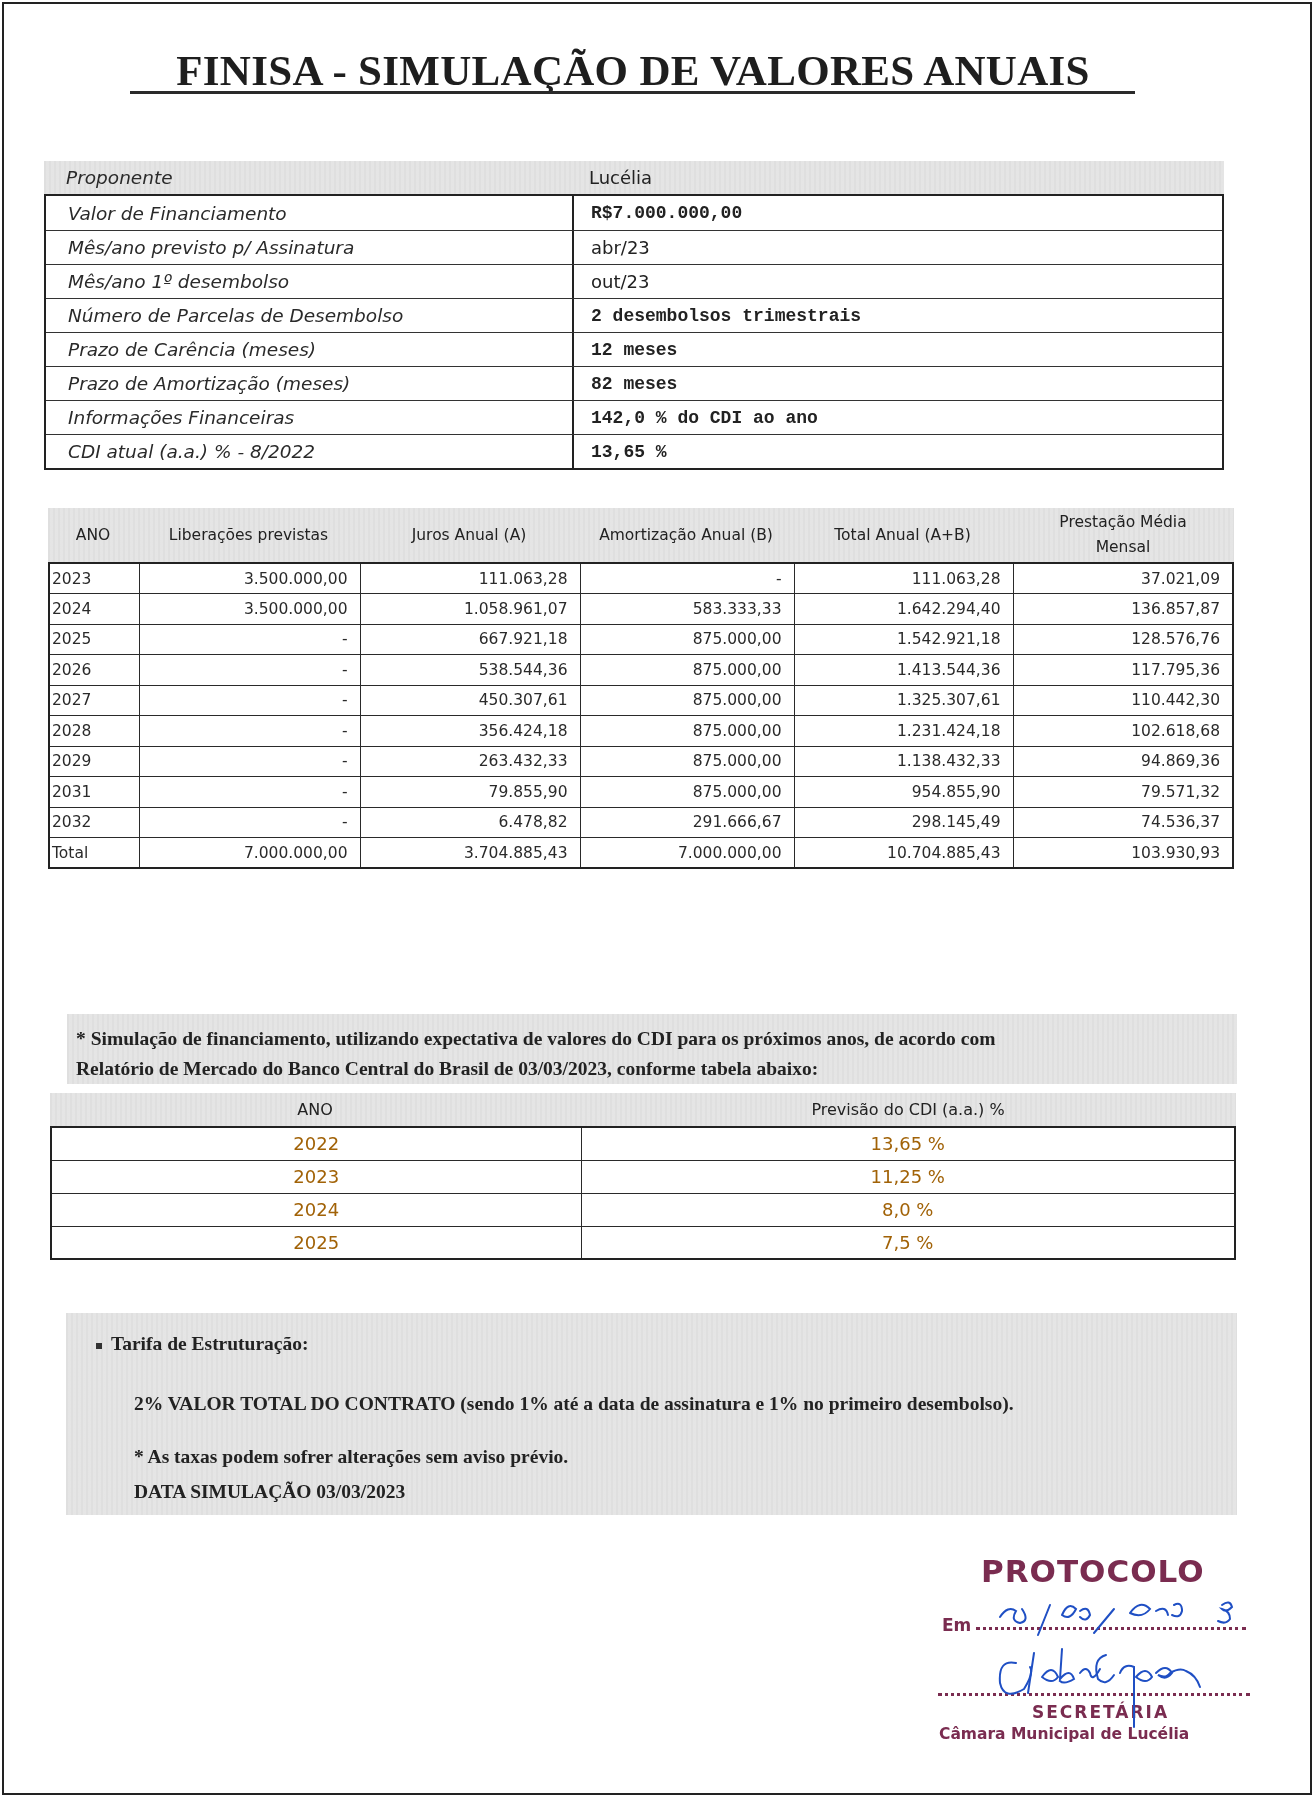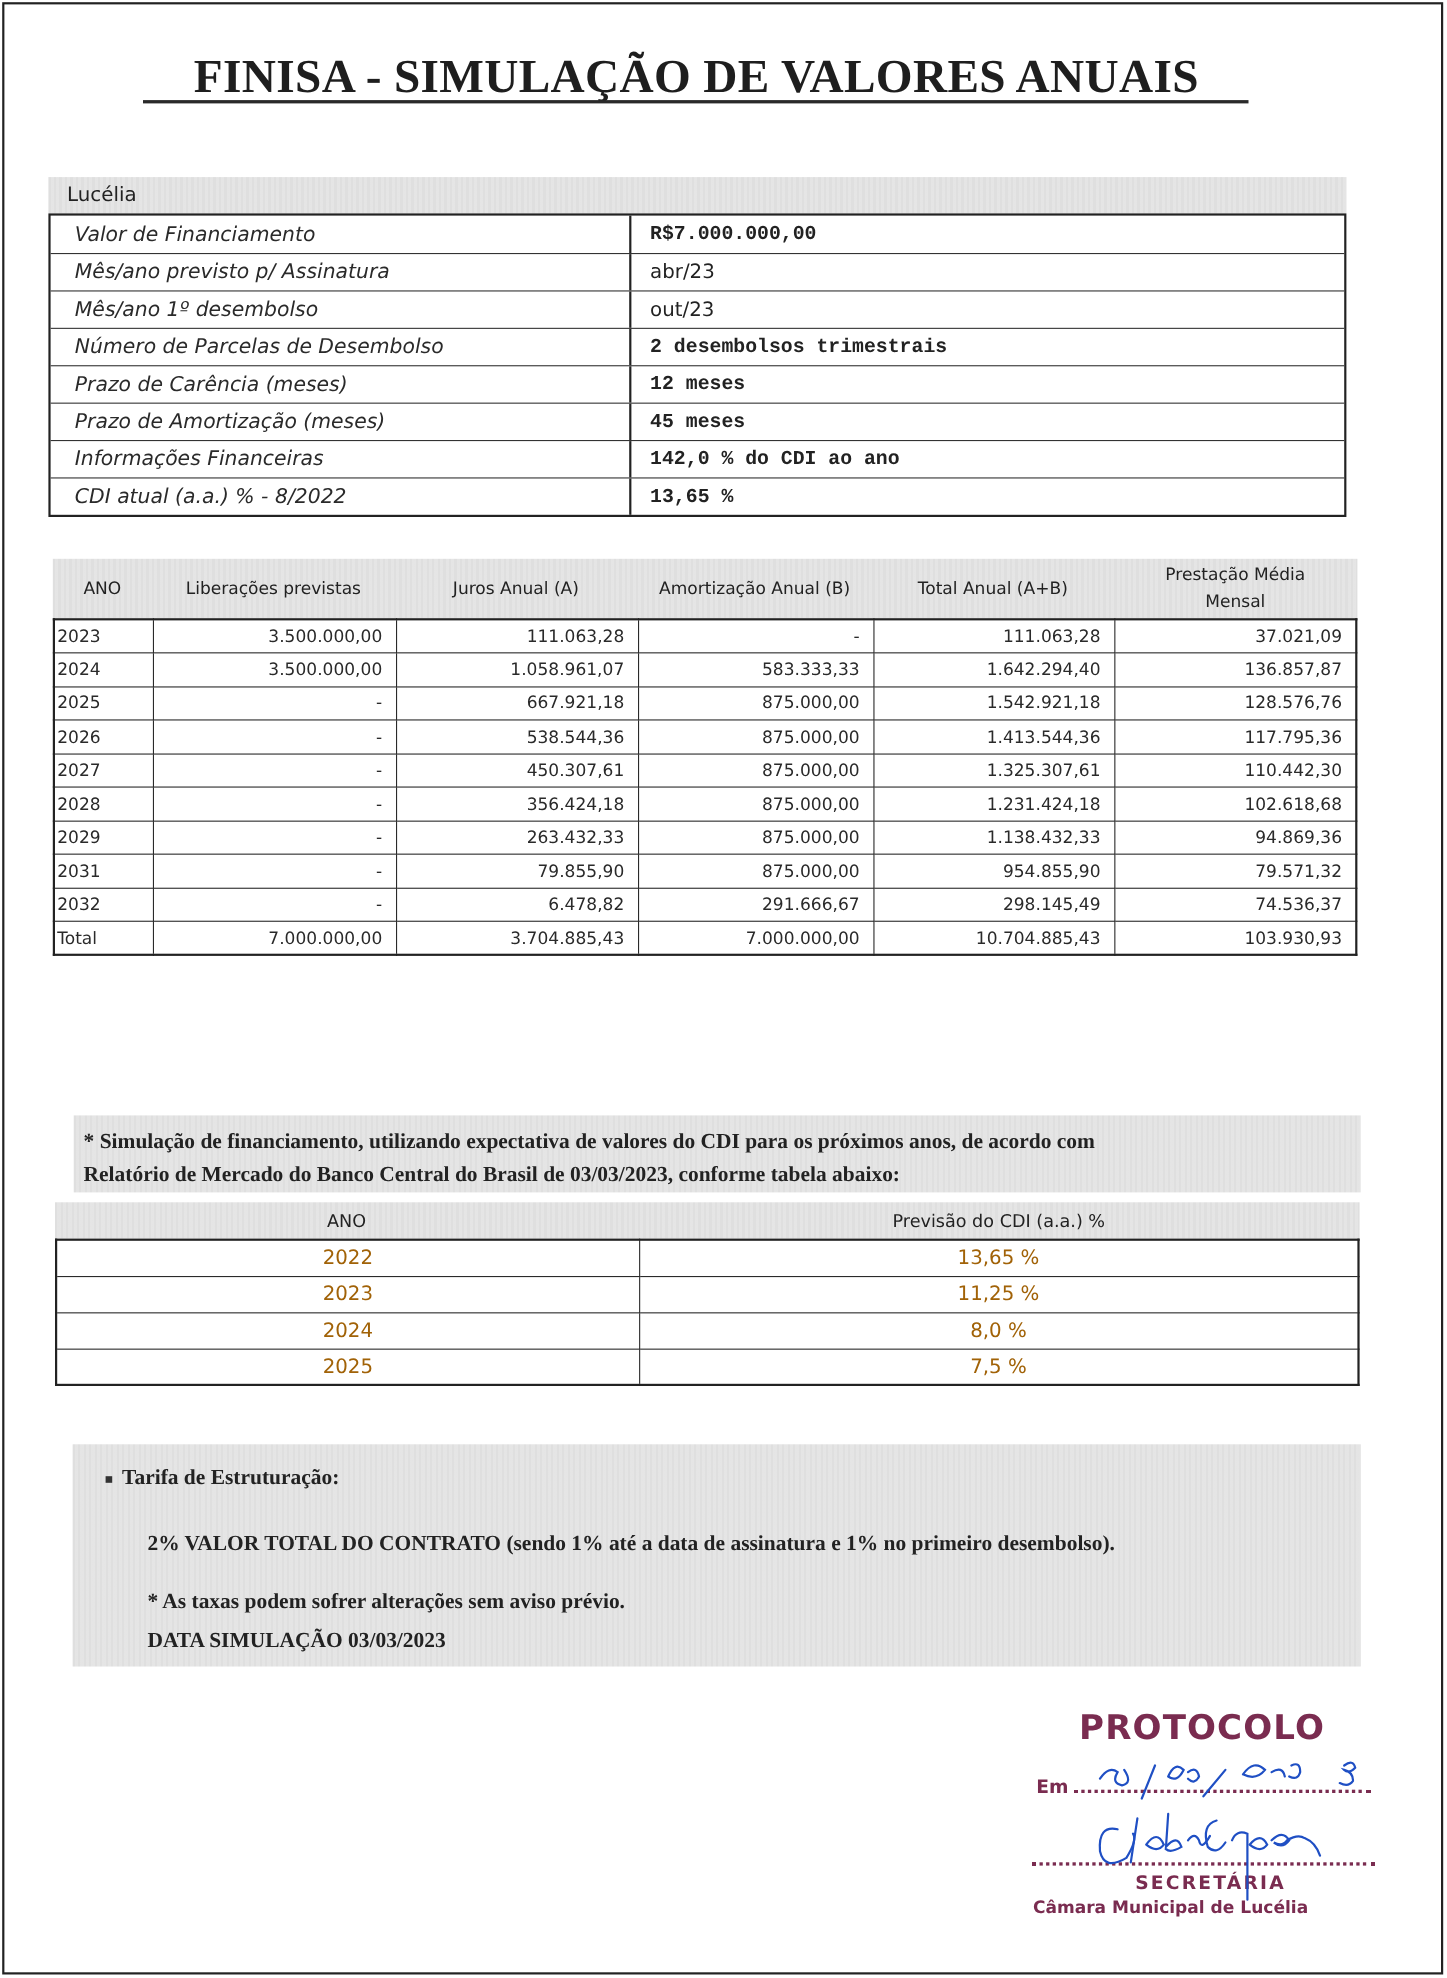--- a/index.html
+++ b/index.html
@@ -100,20 +100,21 @@
 </head>
 <body>
 
 <div class="page-frame"></div>
 
 <h1 class="title">FINISA - SIMULAÇÃO DE VALORES ANUAIS</h1>
 <div class="title-underline"></div>
 
 <section class="info">
   <div class="row header grey-band">
+    <div class="label">Proponente</div>
     <div class="value">Lucélia</div>
   </div>
   <div class="info-body">
     <div class="row">
       <div class="label">Valor de Financiamento</div>
       <div class="value bold">R$7.000.000,00</div>
     </div>
     <div class="row">
       <div class="label">Mês/ano previsto p/ Assinatura</div>
       <div class="value">abr/23</div>
@@ -125,21 +126,21 @@
     <div class="row">
       <div class="label">Número de Parcelas de Desembolso</div>
       <div class="value bold">2 desembolsos trimestrais</div>
     </div>
     <div class="row">
       <div class="label">Prazo de Carência (meses)</div>
       <div class="value bold">12 meses</div>
     </div>
     <div class="row">
       <div class="label">Prazo de Amortização (meses)</div>
-      <div class="value bold">45 meses</div>
+      <div class="value bold">82 meses</div>
     </div>
     <div class="row">
       <div class="label">Informações Financeiras</div>
       <div class="value bold">142,0 % do CDI ao ano</div>
     </div>
     <div class="row">
       <div class="label">CDI atual (a.a.) % - 8/2022</div>
       <div class="value bold">13,65 %</div>
     </div>
   </div>

